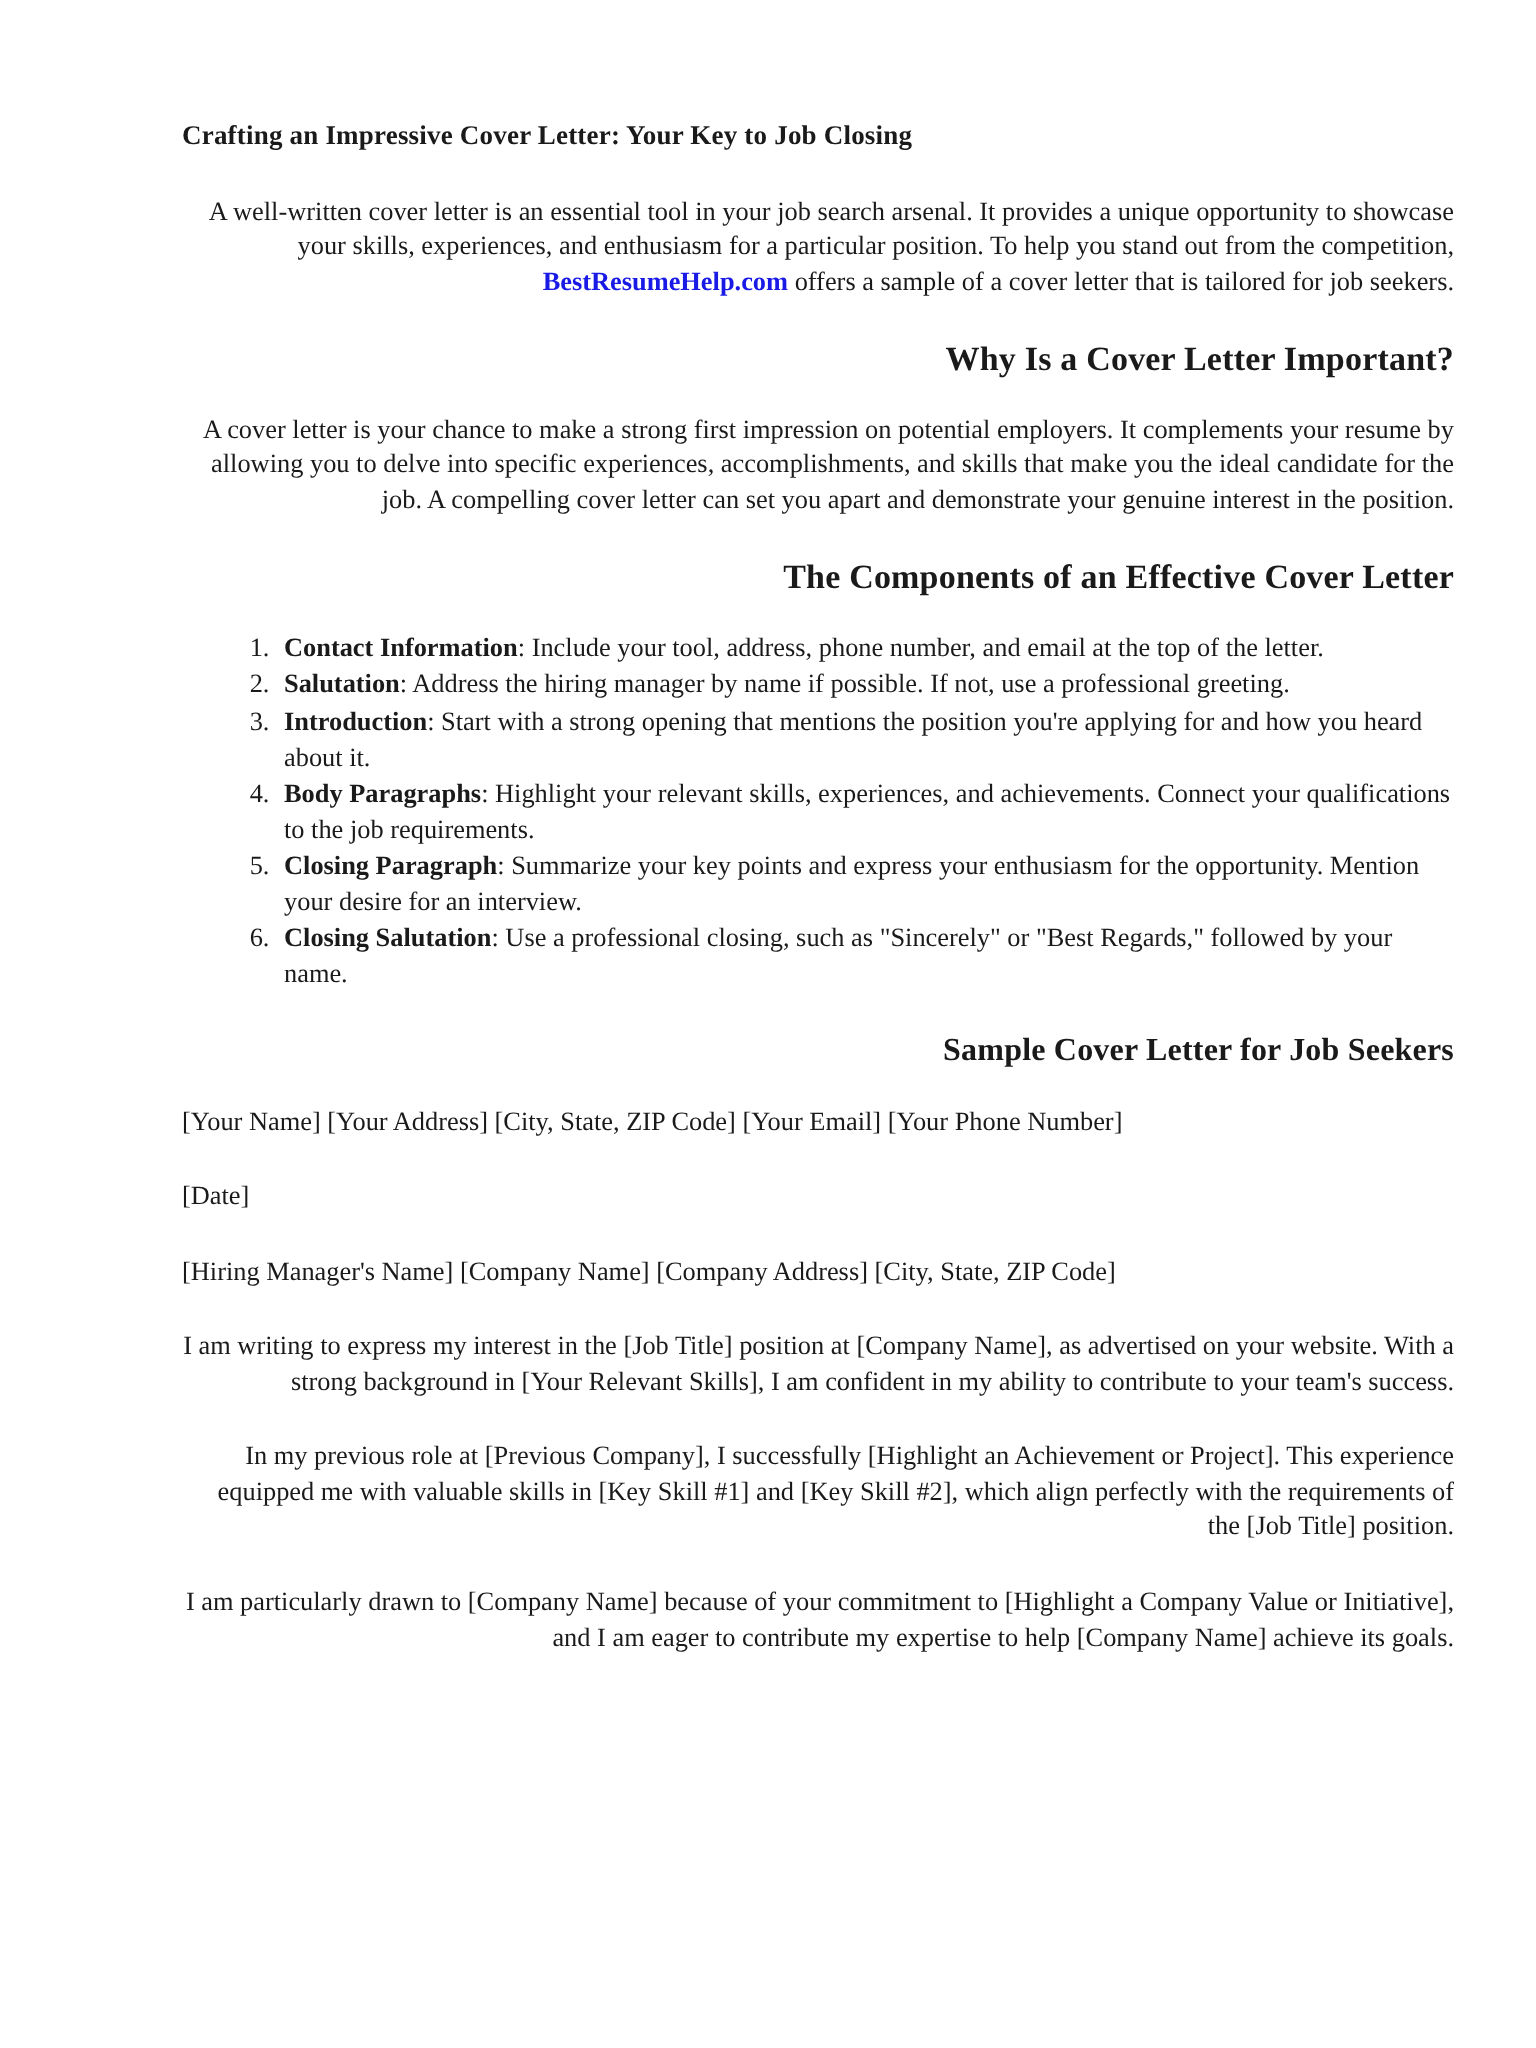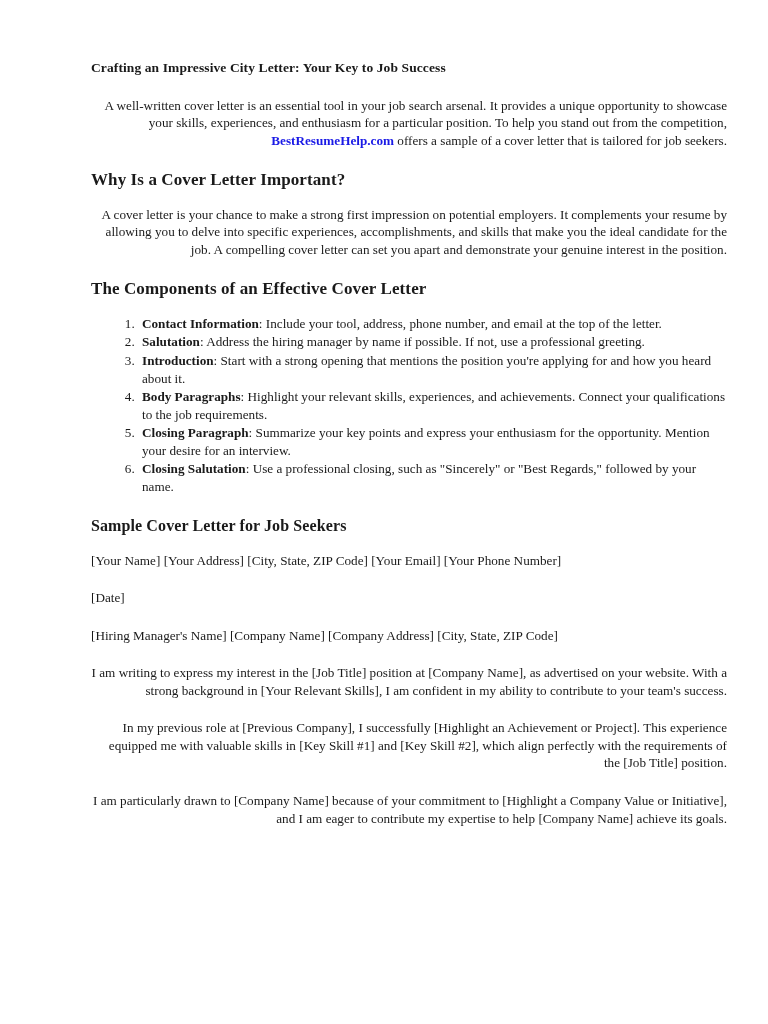--- a/index.html
+++ b/index.html
@@ -37,20 +37,21 @@
     line-height: 1.33;
     margin: 0 0 20px 0;
     text-align: right;
   }
   h2.section-heading {
     font-size: 17px;
     font-weight: bold;
     line-height: 1.2;
     margin: 0 0 16px 0;
     letter-spacing: 0.1px;
+    text-align: right;
   }
   h2.section-heading.smaller {
     font-size: 16px;
     margin-bottom: 16px;
   }
   a.inline-link {
     color: #1a1ae6;
     font-weight: bold;
     text-decoration: none;
   }
@@ -73,21 +74,21 @@
     line-height: 1.33;
     margin: 0 0 20px 0;
   }
 </style>
 </head>
 <body>
 
 <div class="page">
   <div class="content">
 
-    <div class="doc-title">Crafting an Impressive City Letter: Your Key to Job Success</div>
+    <div class="doc-title">Crafting an Impressive Cover Letter: Your Key to Job Closing</div>
 
     <p class="para"><span>A well-written cover letter is an essential tool in your job search arsenal. It provides a unique opportunity to showcase your skills, experiences, and enthusiasm for a particular position. To help you stand out from the competition, </span><a class="inline-link" href="#">BestResumeHelp.com</a><span> offers a sample of a cover letter that is tailored for job seekers.</span></p>
 
     <h2 class="section-heading">Why Is a Cover Letter Important?</h2>
 
     <p class="para">A cover letter is your chance to make a strong first impression on potential employers. It complements your resume by allowing you to delve into specific experiences, accomplishments, and skills that make you the ideal candidate for the job. A compelling cover letter can set you apart and demonstrate your genuine interest in the position.</p>
 
     <h2 class="section-heading">The Components of an Effective Cover Letter</h2>
 
     <ol class="components-list">

